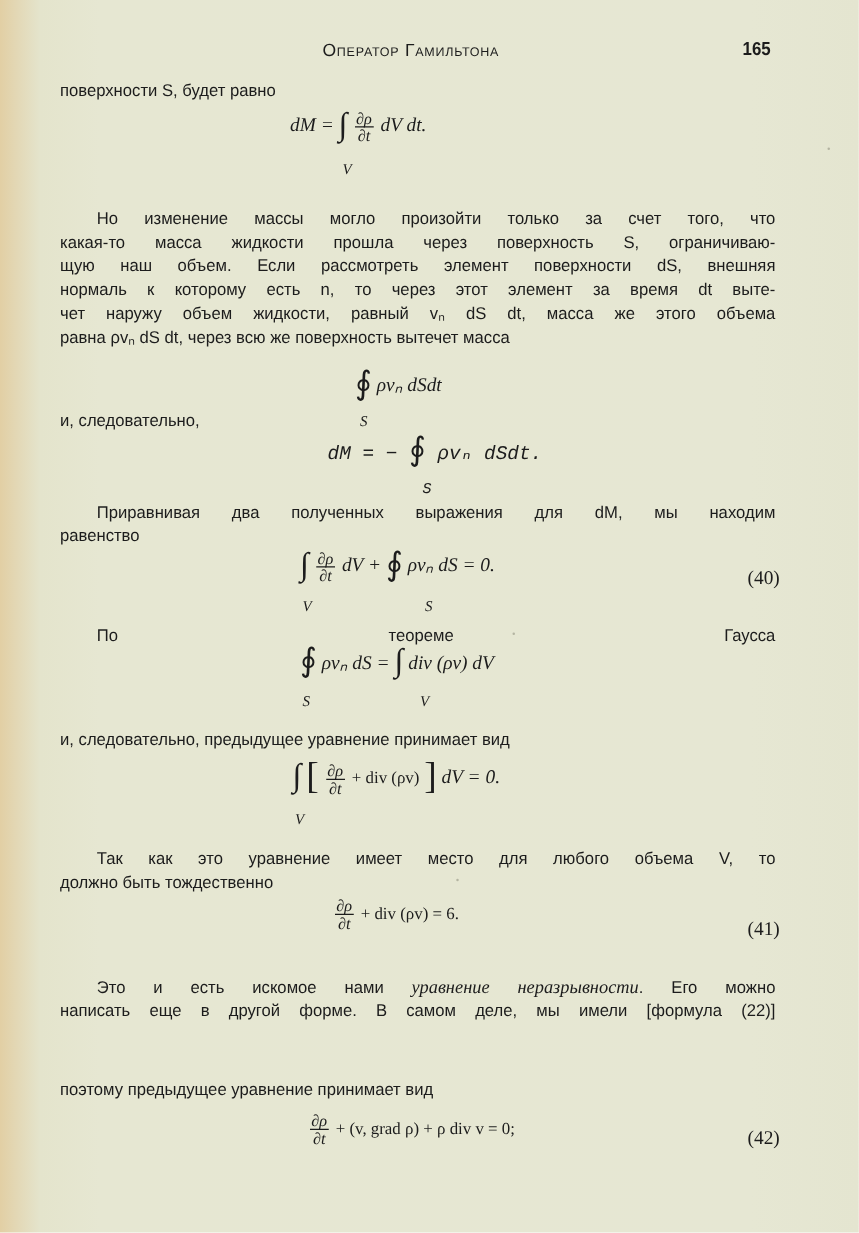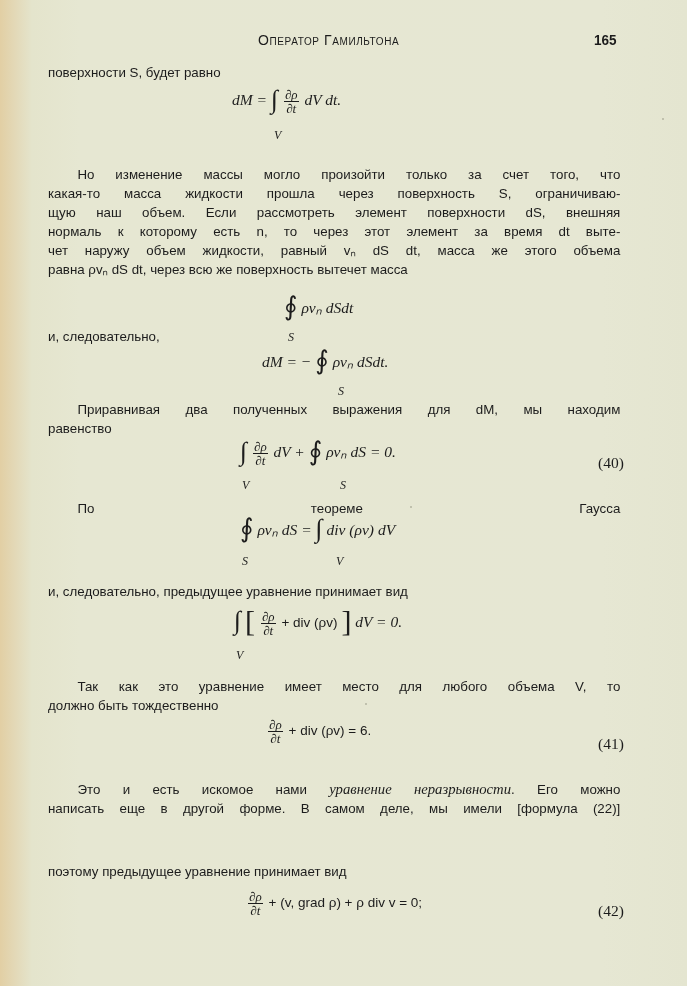--- a/index.html
+++ b/index.html
@@ -32,21 +32,21 @@
     transform: scaleX(0.98); transform-origin: left;
   }
   .line.last { text-align-last: left; }
   .line.indent { padding-left: 30px; width: 554px; }
   .it { font-family: "Liberation Serif", serif; font-style: italic; font-size: 15px; }
   .formula {
     position: absolute;
     font-family: "Liberation Serif", serif; font-style: italic;
     font-size: 15.5px; white-space: nowrap;
   }
-  .up { font-style: normal; font-family: Liberation Sans, sans-serif; font-size: 13.5px; }
+  .up { font-style: normal; font-family: Liberation Serif, serif; font-size: 13.5px; }
   .integral { font-style: normal; font-size: 26px; line-height: 1; display: inline-block; vertical-align: middle; position: relative; top: -2px; }
   .sub-limit { position: absolute; font-size: 12px; font-style: italic; }
   .frac { display: inline-block; vertical-align: middle; text-align: center; font-size: 13px; line-height: 13px; margin: 0 2px; }
   .frac .num { display: block; border-bottom: 1px solid #1c1c1c; padding: 0 1px; }
   .frac .den { display: block; }
   .bracket { font-style: normal; font-size: 30px; vertical-align: middle; position: relative; top: -2px; font-weight: lighter; }
   .eqno {
     position: absolute; left: 598px;
     font-family: "Liberation Serif", serif; font-size: 15.5px; text-align: right;
   }
@@ -83,21 +83,21 @@
   <div class="line last" style="top:260px;">равна ρvₙ dS dt, через всю же поверхность вытечет масса</div>
 
   <div class="formula" style="left:284px; top:296px;">
     <span class="integral">∮</span>
     <span>ρvₙ dSdt</span>
     <span class="sub-limit" style="left:4px; top:34px;">S</span>
   </div>
 
   <div class="line last" style="top:327px;">и, следовательно,</div>
 
-  <div class="formula" style="left:262px; top:350px;">
+  <div class="formula" style="left:262px; top:350px;font-family:Liberation Mono, monospace;">
     <span>dM = −</span>
     <span class="integral">∮</span>
     <span>ρvₙ dSdt.</span>
     <span class="sub-limit" style="left:76px; top:34px;">S</span>
   </div>
 
   <div class="line indent" style="top:400px;">Приравнивая два полученных выражения для dM, мы находим</div>
   <div class="line last" style="top:419px;">равенство</div>
 
   <div class="formula" style="left:240px; top:440px;">

